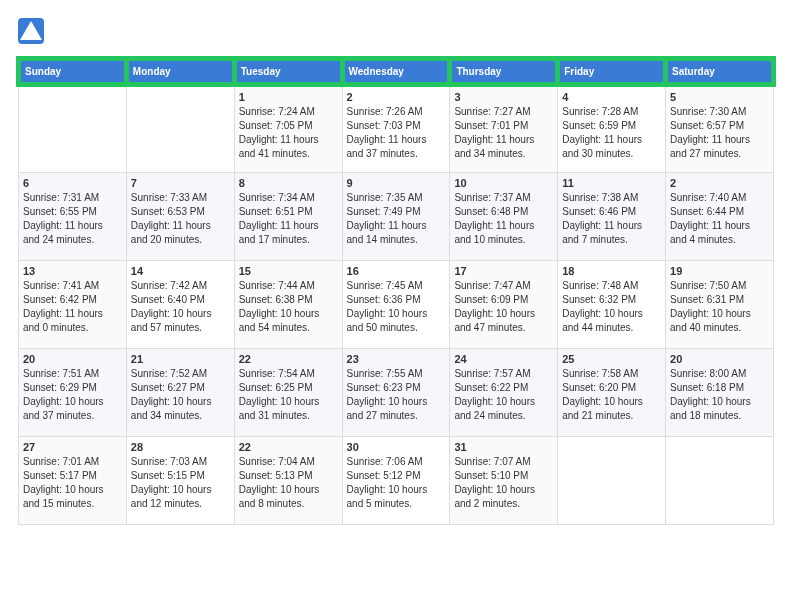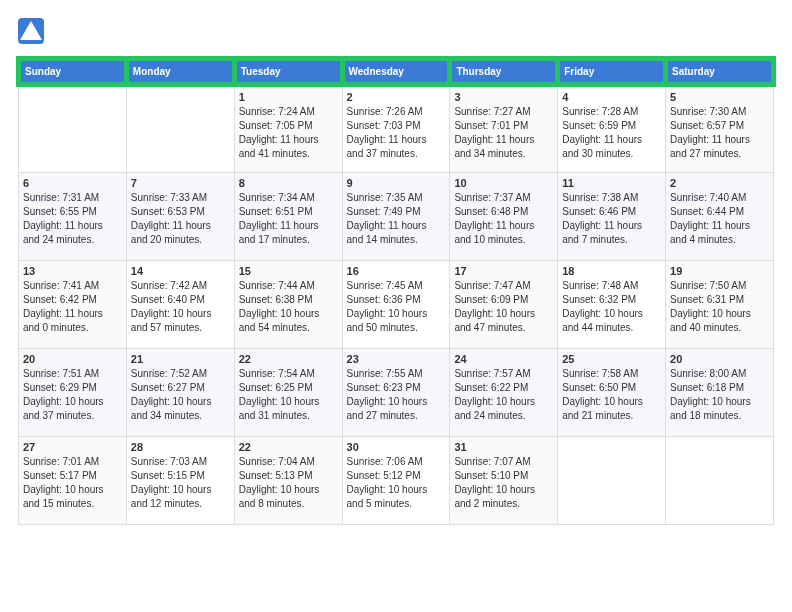--- a/index.html
+++ b/index.html
@@ -281,21 +281,21 @@
         </td>
         <td>
           <span class="day-num">24</span>
           <div class="day-info">Sunrise: 7:57 AM
 Sunset: 6:22 PM
 Daylight: 10 hours and 24 minutes.</div>
         </td>
         <td>
           <span class="day-num">25</span>
           <div class="day-info">Sunrise: 7:58 AM
-Sunset: 6:50 PM
+Sunset: 6:20 PM
 Daylight: 10 hours and 21 minutes.</div>
         </td>
         <td>
           <span class="day-num">20</span>
           <div class="day-info">Sunrise: 8:00 AM
 Sunset: 6:18 PM
 Daylight: 10 hours and 18 minutes.</div>
         </td>
       </tr>
       <tr>

